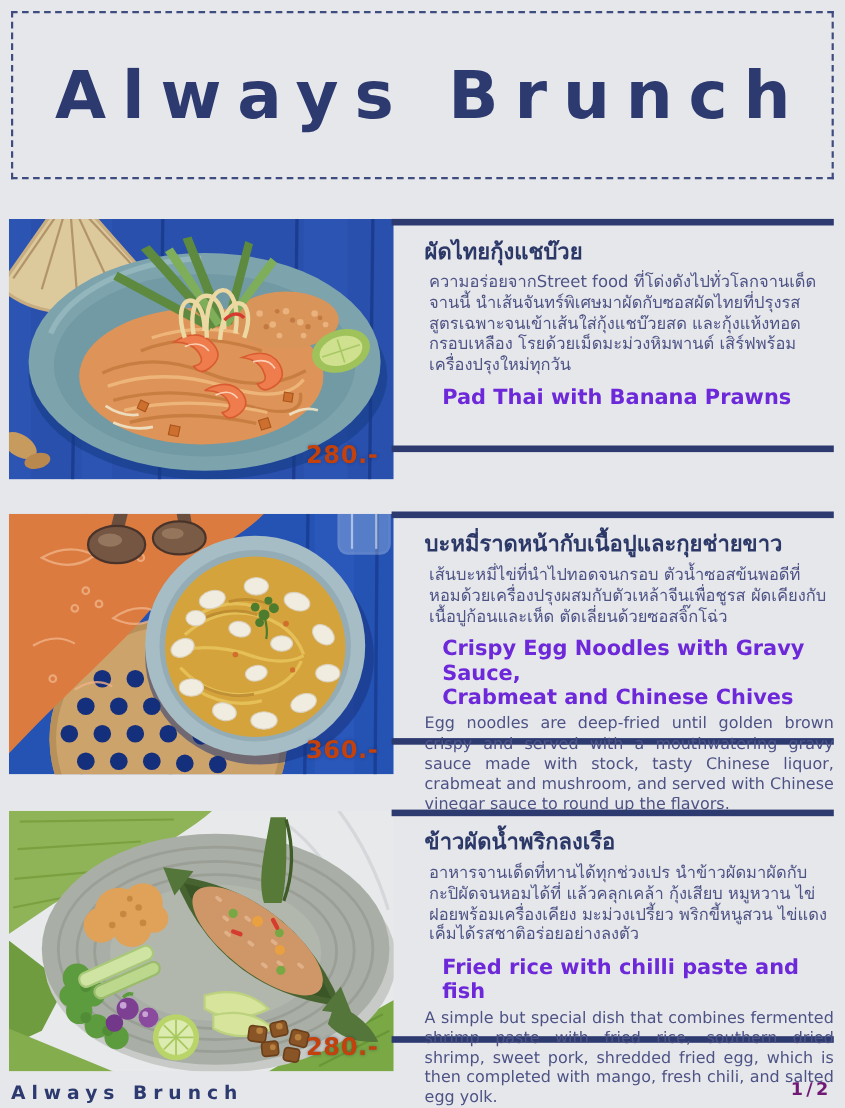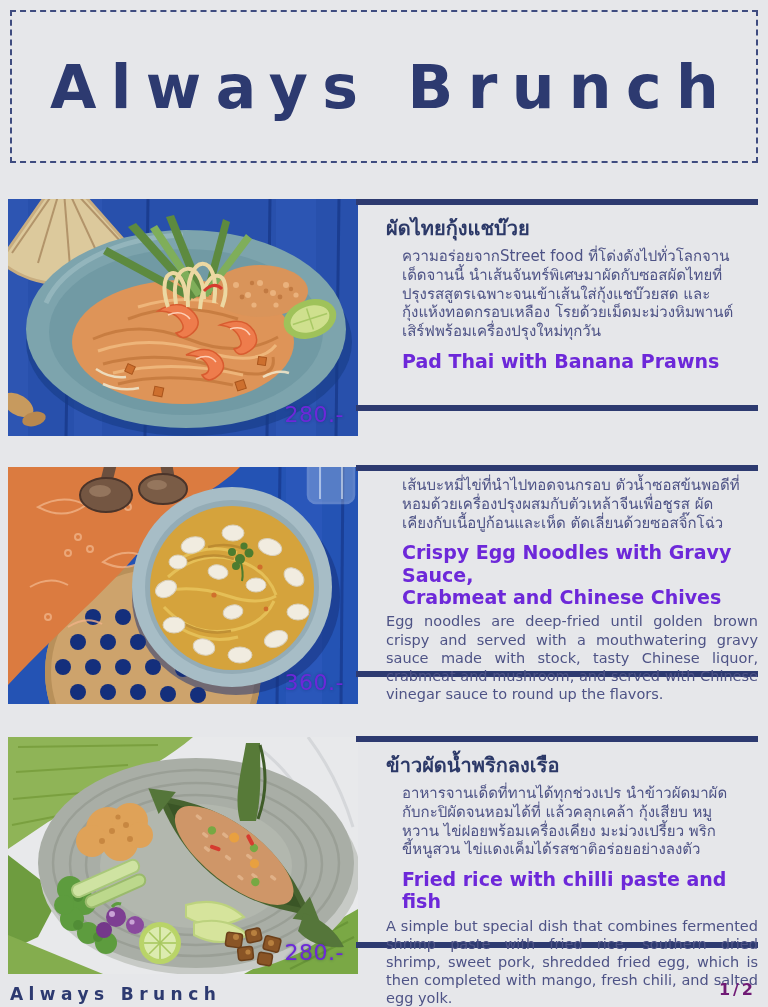--- a/index.html
+++ b/index.html
@@ -23,30 +23,30 @@
   
   .dish-section { position:absolute; left:0; width:768px; height:237px; }
   .sec1 { top:199px; } .sec2 { top:465px; } .sec3 { top:736px; }
   .dish-photo {
     position:absolute; left:8px; top:0; width:350px; height:237px; overflow:hidden;
   }
   .sec2 .dish-photo { top:2px; } .sec3 .dish-photo { top:1px; }
   .dish-photo svg { display:block; width:350px; height:237px; }
   .price-label {
     position:absolute; right:14px; bottom:9px;
-    color:#6d28d9; font-weight:normal; font-size:22px; letter-spacing:0.5px;
+    color:#c2410c; font-weight:bold; font-size:22px; letter-spacing:0.5px;
     text-shadow:0 0 3px rgba(20,40,90,.45);
   }
   .dish-panel {
     position:absolute; left:356px; top:0; width:402px; height:212px;
     border-top:6px solid #2d3a70; border-bottom:6px solid #2d3a70;
     box-sizing:border-box; padding:5px 0 0 30px;
   }
   .thai-name  { font-size:20px; font-weight:bold; color:#2c3968; margin:2px 0 3px; }
-  .thai-desc  { font-size:15px; color:#4e5386; line-height:1.25; margin:0 16px 9px; }
+  .thai-desc  { font-size:15px; color:#4e5386; line-height:1.25; margin:0 4px 9px; }
   .eng-name   { font-size:19px; font-weight:bold; color:#6d28d9; margin:0 16px 4px;
                 line-height:1.18; white-space:pre-line; }
   .eng-desc   { font-size:14.5px; color:#4e5386; line-height:1.25;
                 text-align:justify; margin:0; }
   
   .footer-left {
     position:absolute; left:10px; top:984px;
     font-size:17px; font-weight:bold; letter-spacing:0.32em; color:#2d3a70;
   }
   .footer-page {
@@ -300,20 +300,21 @@
       <path d="M232,92 q4,14 2,22" stroke="#4d7c2f" stroke-width="2" fill="none"></path>
       <g fill="#cf6a2a" opacity="0.9">
           <circle cx="252" cy="100" r="2.6"></circle>
           <circle cx="206" cy="128" r="2.6"></circle>
           <circle cx="258" cy="142" r="2.4"></circle>
         </g>
     </svg>
     <span class="price-label">360.-</span>
   </div>
   <div class="dish-panel">
+    <div class="thai-name">บะหมี่ราดหน้ากับเนื้อปูและกุยช่ายขาว</div>
     <p class="thai-desc">เส้นบะหมี่ไข่ที่นำไปทอดจนกรอบ ตัวน้ำซอสข้นพอดีที่หอมด้วยเครื่องปรุงผสมกับตัวเหล้าจีนเพื่อชูรส ผัดเคียงกับเนื้อปูก้อนและเห็ด ตัดเลี่ยนด้วยซอสจิ๊กโฉ่ว</p>
     <div class="eng-name">Crispy Egg Noodles with Gravy Sauce,
 Crabmeat and Chinese Chives</div>
     <p class="eng-desc">Egg noodles are deep-fried until golden brown crispy and served with a mouthwatering gravy sauce made with stock, tasty Chinese liquor, crabmeat and mushroom, and served with Chinese vinegar sauce to round up the flavors.</p>
   </div>
 </div>
 
 <div class="dish-section sec3">
   <div class="dish-photo">
     <svg viewBox="0 0 350 237">

